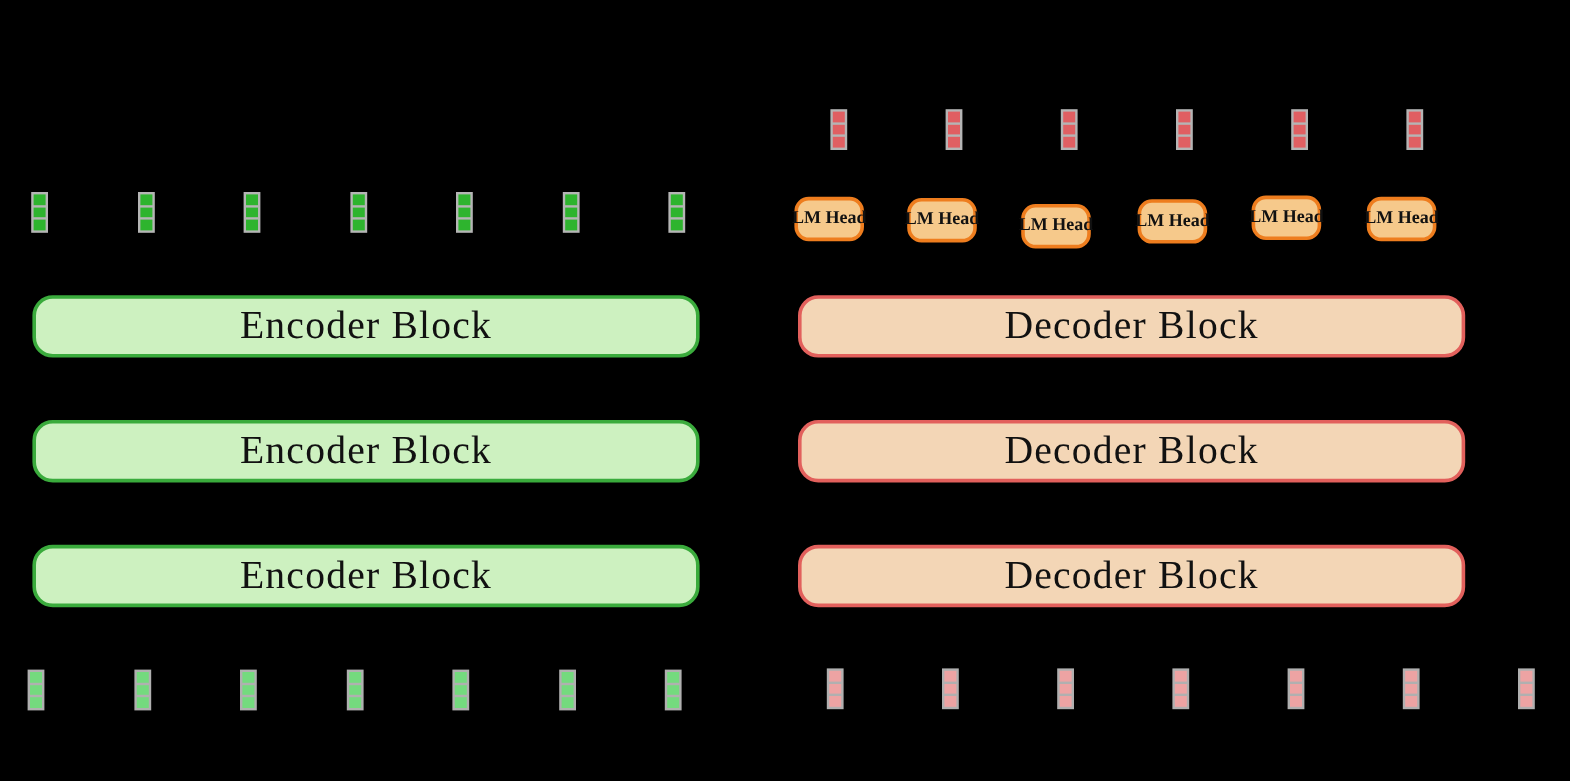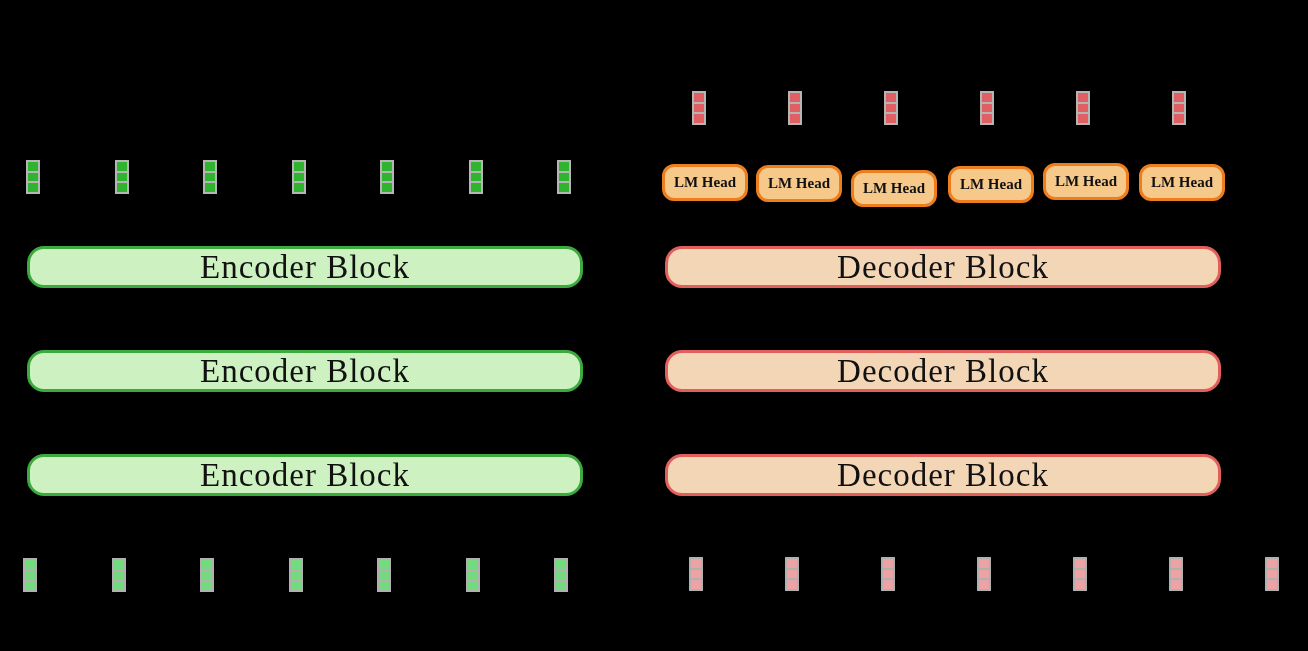--- a/index.html
+++ b/index.html
@@ -13,21 +13,21 @@
     height: 651px;
     background: var(--background, #000);
     overflow: hidden;
     font-family: "Liberation Serif", "DejaVu Serif", serif;
   }
 
   
   .block {
     position: absolute;
     box-sizing: border-box;
-    height: 42px;
+    height: 52px;
     border: 3px solid;
     border-radius: 17px;
     display: flex;
     align-items: center;
     justify-content: center;
     font-size: 33px;
     color: #111;
     letter-spacing: 1px;
   }
   .encoder-block {
@@ -43,21 +43,21 @@
     border-color: var(--decoder-border, #e2605c);
   }
   .row-1 { top: 246px; }
   .row-2 { top: 350px; }
   .row-3 { top: 454px; }
 
   
   .lm-head {
     position: absolute;
     box-sizing: border-box;
-    width: 86px;
+    width: 58px;
     height: 37px;
     border: 3px solid var(--lmhead-border, #ee7d1e);
     background: var(--lmhead-fill, #f6c98b);
     border-radius: 12px;
     display: flex;
     align-items: center;
     justify-content: center;
     font-size: 15px;
     font-weight: bold;
     color: #111;

